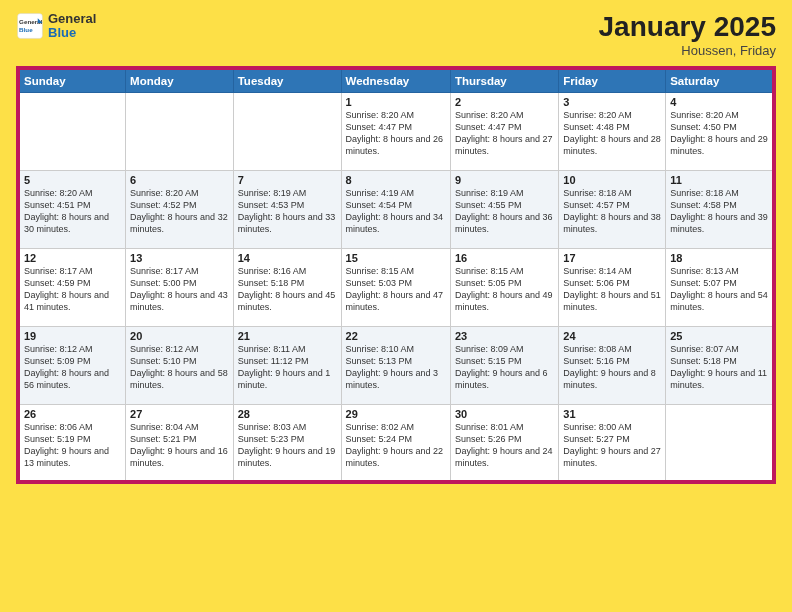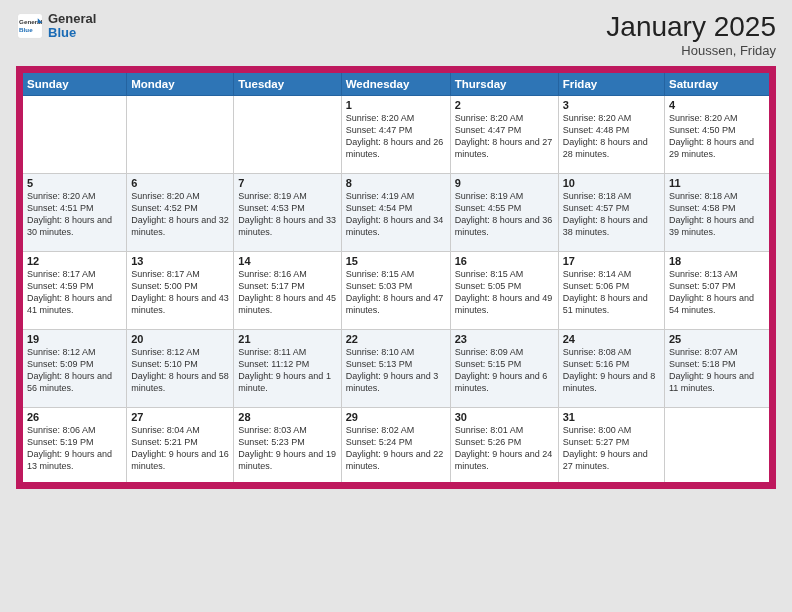--- a/index.html
+++ b/index.html
@@ -6,21 +6,21 @@
     body {
       font-family: Arial, sans-serif;
       background: #fff;
       width: 792px;
       height: 612px;
       overflow: hidden;
     }
     .page {
       width: 792px;
       height: 612px;
-      background: #e5e5e5;
+      background: #fde047;
       padding: 12px 16px 8px 16px;
     }
     .header {
       display: flex;
       align-items: flex-start;
       justify-content: space-between;
       margin-bottom: 8px;
     }
     .logo {
       display: flex;
@@ -38,32 +38,32 @@
     .logo-icon {
       width: 28px;
       height: 28px;
       margin-right: 4px;
     }
     .title-block {
       text-align: right;
     }
     .month-title {
       font-size: 28px;
-      font-weight: normal;
+      font-weight: bold;
       color: #222;
       line-height: 1.1;
     }
     .location {
       font-size: 13px;
       color: #444;
     }
     .calendar {
       width: 100%;
       border-collapse: collapse;
-      border: 7px solid #be185d;
+      border: 4px solid #be185d;
     }
     .calendar th {
       background: #2e75b6;
       color: #fff;
       font-size: 11.5px;
       font-weight: bold;
       padding: 5px 4px;
       text-align: left;
       border: 1px solid #2463a0;
     }
@@ -226,21 +226,21 @@
           <td>
             <span class="day-number">13</span>
             <div class="day-info">Sunrise: 8:17 AM
 Sunset: 5:00 PM
 Daylight: 8 hours
 and 43 minutes.</div>
           </td>
           <td>
             <span class="day-number">14</span>
             <div class="day-info">Sunrise: 8:16 AM
-Sunset: 5:17 PM
+Sunset: 5:18 PM
 Daylight: 8 hours
 and 45 minutes.</div>
           </td>
           <td>
             <span class="day-number">15</span>
             <div class="day-info">Sunrise: 8:15 AM
 Sunset: 5:03 PM
 Daylight: 8 hours
 and 47 minutes.</div>
           </td>

